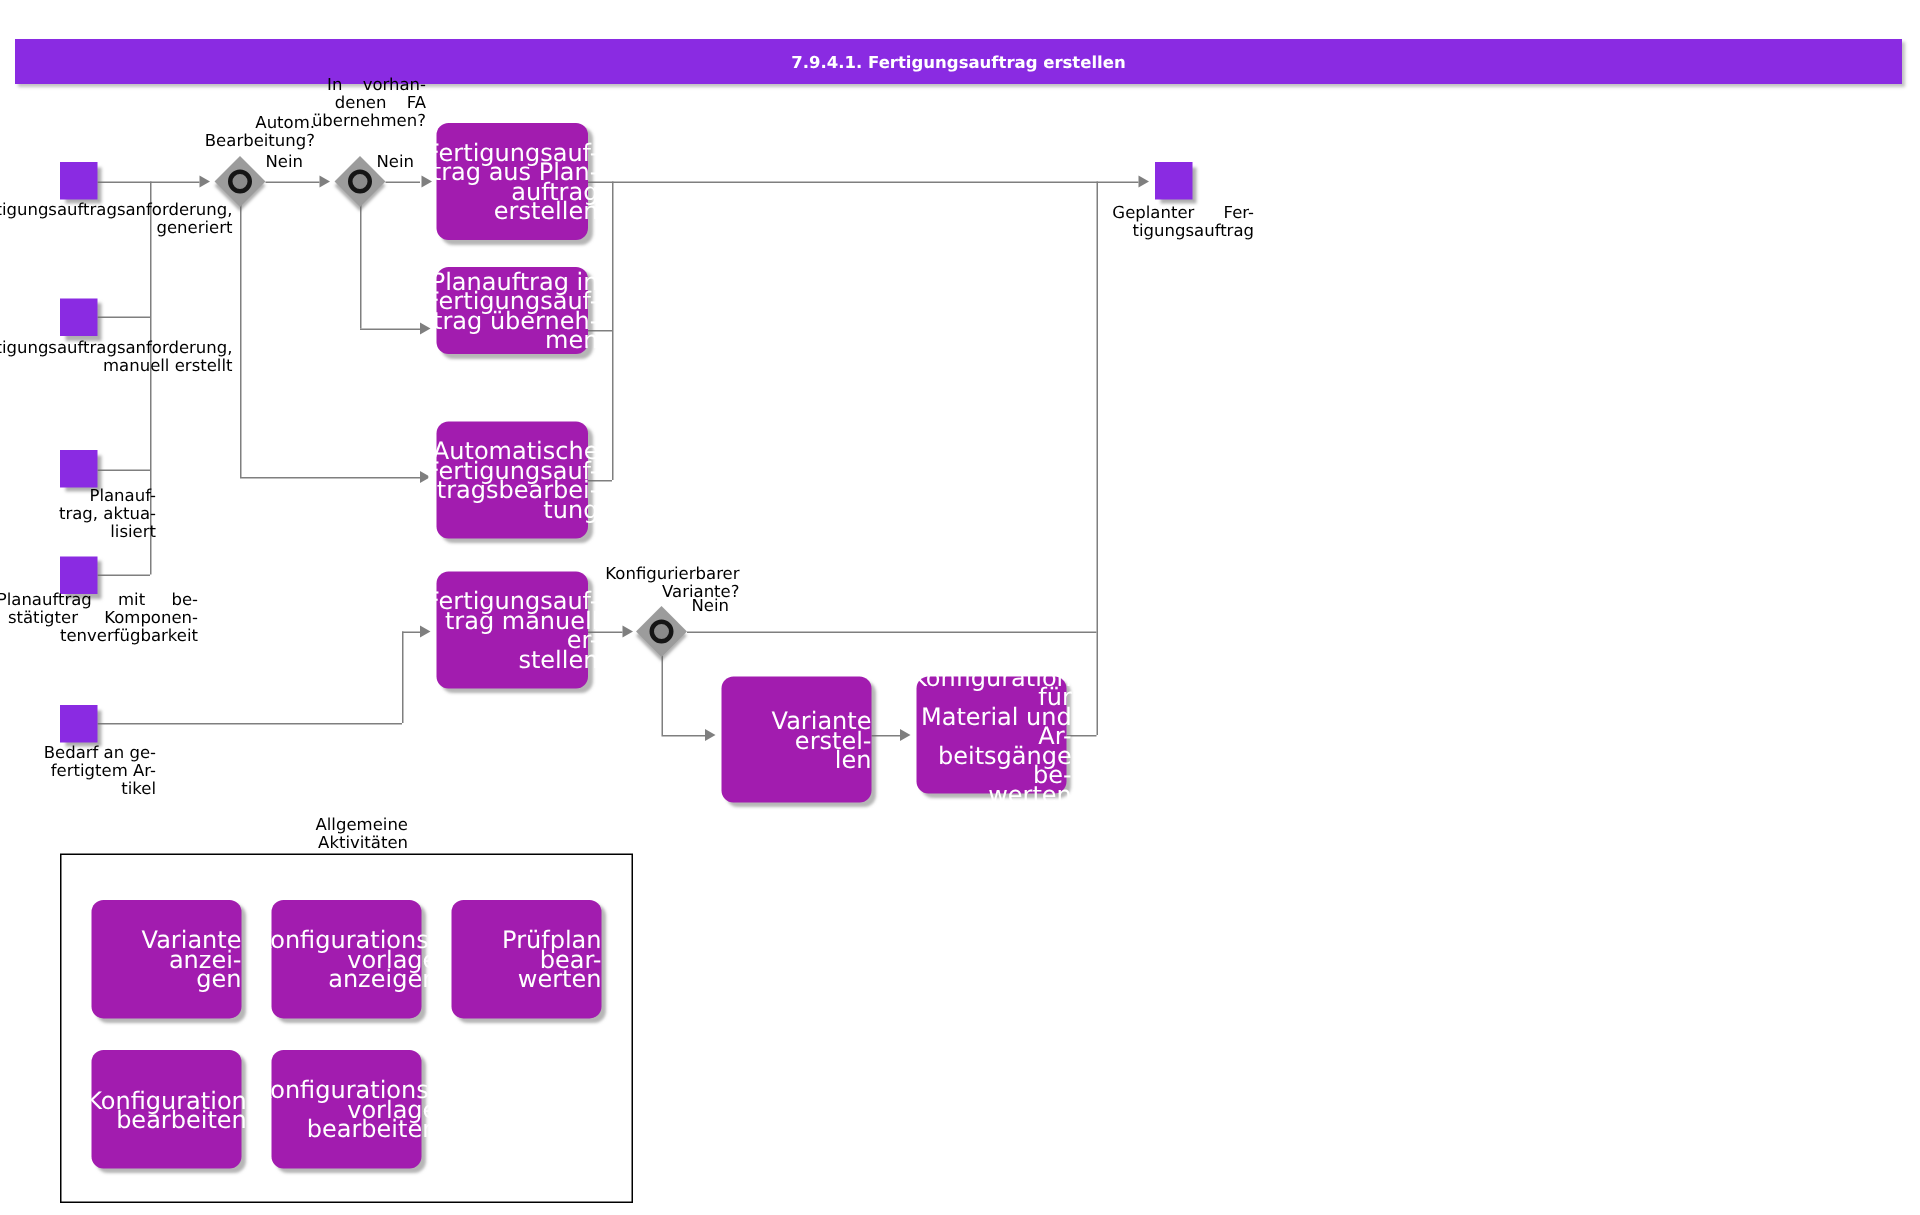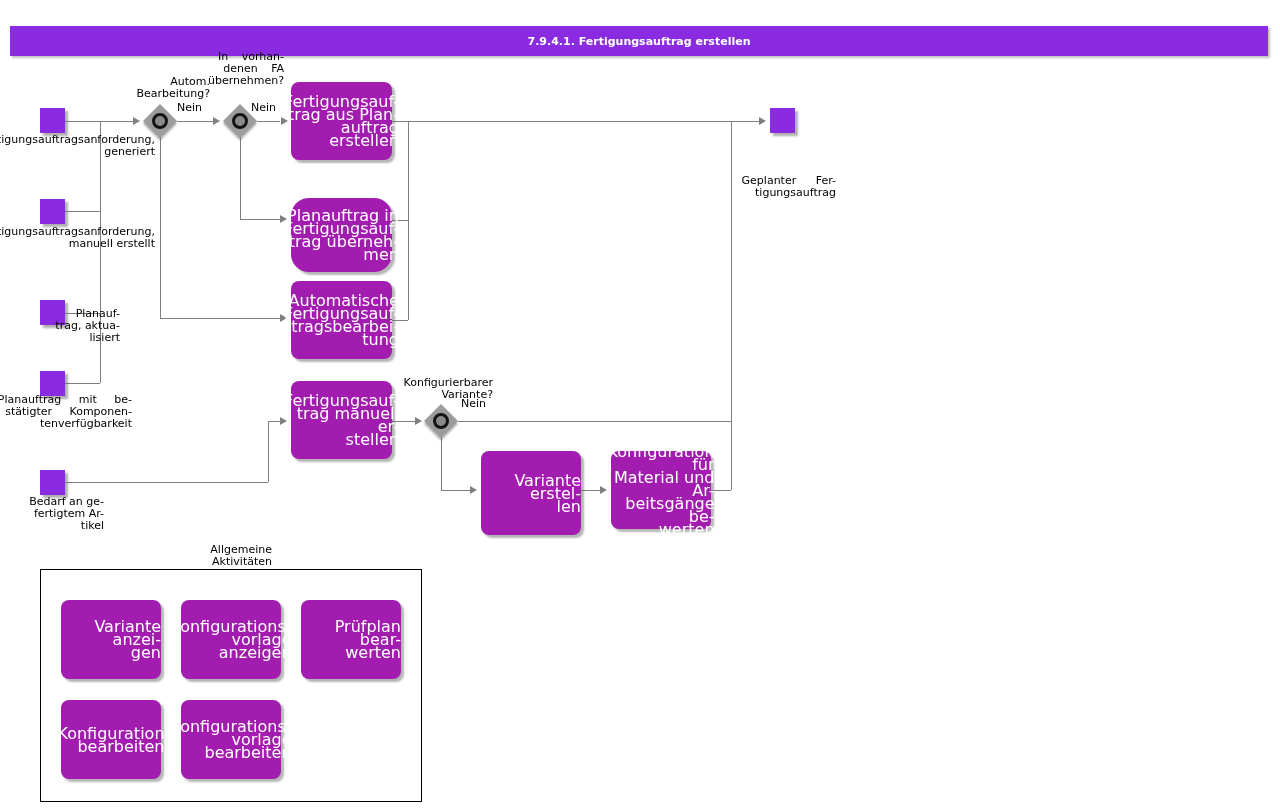--- a/index.html
+++ b/index.html
@@ -14,21 +14,21 @@
        align-items:center;justify-content:center;text-align:right;font-size:16px;
        line-height:13px;white-space:pre-line;box-shadow:3px 3px 2px rgba(110,110,110,0.5);}
   .gw{position:absolute;width:24px;height:24px;background:#9C9C9C;transform:rotate(45deg);
       box-shadow:2px 2px 2px rgba(100,100,100,0.5);}
   .gw-c{position:absolute;left:4px;top:4px;right:4px;bottom:4px;border-radius:50%;
         border:3px solid #151515;background:#8a8a8a;}
   .lbl{position:absolute;font-size:11px;line-height:12px;text-align:right;white-space:pre-line;}
   .nein{position:absolute;font-size:11px;line-height:12px;}
   .ws10{word-spacing:10px;}
   .ws14{word-spacing:14px;}
-  .ws16{word-spacing:16px;margin-top:39px;}
+  .ws16{word-spacing:16px;}
   .hl,.vl{position:absolute;background:#7F7F7F;}
   .hl{height:1px;}
   .vl{width:1px;}
   .arr{position:absolute;width:0;height:0;border-top:4px solid transparent;
        border-bottom:4px solid transparent;border-left:7px solid #7F7F7F;}
   .gbox{position:absolute;border:1px solid #000;background:transparent;}
 </style>
 </head>
 <body>
 
@@ -77,21 +77,21 @@
 <div class="ev" style="left:40px;top:199px;"></div>
 <div class="ev" style="left:40px;top:300px;"></div>
 <div class="ev" style="left:40px;top:371px;"></div>
 <div class="ev" style="left:40px;top:470px;"></div>
 <div class="ev" style="left:770px;top:108px;"></div>
 
 <div class="lbl" style="left:-55px;top:134px;width:210px;">Fertigungsauftragsanforderung,
 generiert</div>
 <div class="lbl" style="left:-55px;top:226px;width:210px;">Fertigungsauftragsanforderung,
 manuell erstellt</div>
-<div class="lbl" style="left:0px;top:308px;width:104px;padding-left:16px;">Planauf-
+<div class="lbl" style="left:0px;top:325px;width:104px;">Planauf-
 trag, aktua-
 lisiert</div>
 <div class="lbl ws14" style="left:-40px;top:394px;width:172px;">Planauftrag mit be-
 stätigter Komponen-
 tenverfügbarkeit</div>
 <div class="lbl" style="left:0px;top:496px;width:104px;">Bedarf an ge-
 fertigtem Ar-
 tikel</div>
 <div class="lbl ws16" style="left:728px;top:136px;width:108px;">Geplanter Fer-
 tigungsauftrag</div>
@@ -113,21 +113,21 @@
 übernehmen?</div>
 <div class="lbl" style="left:389px;top:377px;width:104px;">Konfigurierbarer
 Variante?</div>
 <div class="nein" style="left:177px;top:102px;">Nein</div>
 <div class="nein" style="left:251px;top:102px;">Nein</div>
 <div class="nein" style="left:461px;top:398px;">Nein</div>
 
 <div class="act" style="left:291px;top:82px;width:101px;height:78px;">Fertigungsauf-
 trag aus Plan-
 auftrag erstellen</div>
-<div class="act" style="left:291px;top:198px;width:101px;height:74px;border-radius:18px;">Planauftrag in
+<div class="act" style="left:291px;top:178px;width:101px;height:58px;">Planauftrag in
 Fertigungsauf-
 trag überneh-
 men</div>
 <div class="act" style="left:291px;top:281px;width:101px;height:78px;">Automatische
 Fertigungsauf-
 tragsbearbei-
 tung</div>
 <div class="act" style="left:291px;top:381px;width:101px;height:78px;">Fertigungsauf-
 trag manuell er-
 stellen</div>

